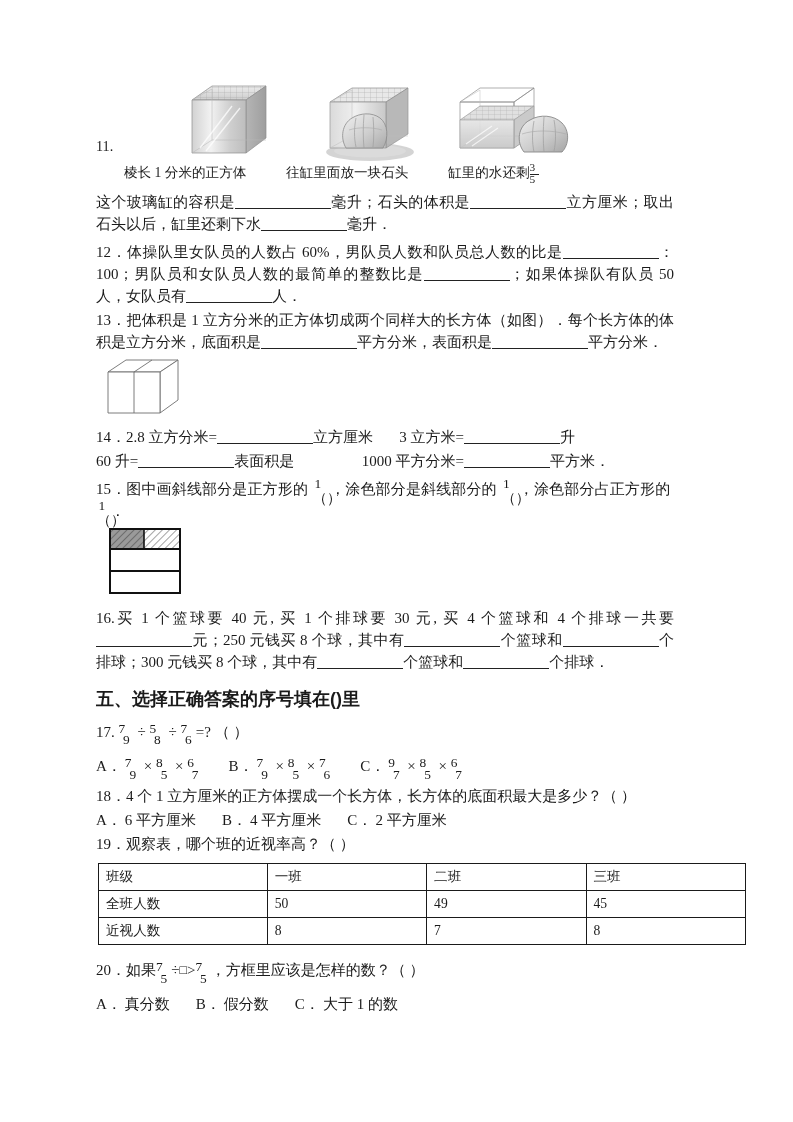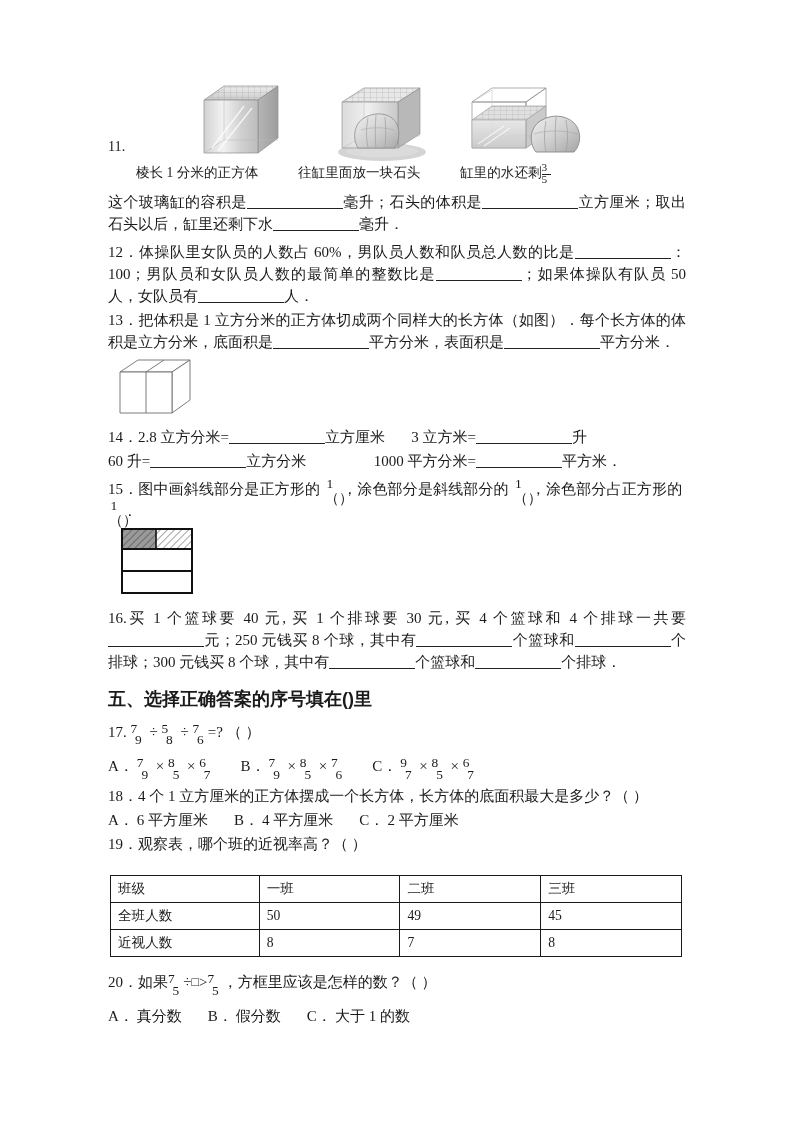--- a/index.html
+++ b/index.html
@@ -17,21 +17,21 @@
   }
   .page {
     position: absolute;
     left: 0; top: 0;
     width: 793px;
     height: 1122px;
     padding: 0;
   }
   .content {
     position: absolute;
-    left: 108px;
+    left: 96px;
     top: 80px;
     width: 578px;
   }
 
   
   .q {
     font-size: 15px;
     line-height: 1.47;
     margin: 0 0 2px 0;
     text-align: justify;
@@ -152,22 +152,22 @@
     font-size: 18px;
     margin: 14px 0 6px 0;
     font-family: "Liberation Sans", "DejaVu Sans", sans-serif;
   }
   .opt { display: inline-block; margin-right: 26px; white-space: nowrap; }
   .opt-label { margin-right: 3px; }
 
   
   table.vision {
     border-collapse: collapse;
-    width: 572px;
-    margin: 20px 0 6px 2px;
+    width: 648px;
+    margin: 8px 0 6px 2px;
     font-size: 13.6px;
   }
   table.vision td {
     border: 1px solid #1a1a1a;
     padding: 3px 7px;
     height: 20px;
     vertical-align: middle;
   }
   table.vision td.c0 { width: 150px; }
   table.vision td.c1, table.vision td.c2, table.vision td.c3 { width: 141px; }
@@ -320,21 +320,21 @@
         <line x1="30" y1="16" x2="30" y2="57" stroke="#6e6e6e" stroke-width="0.9"></line>
 
         <line x1="30" y1="16" x2="48" y2="4" stroke="#6e6e6e" stroke-width="0.9"></line>
       </svg>
     </div>
 
     <p class="q">
       <span class="q-num">14．</span><span>2.8 立方分米=</span><span class="blank b-lg"></span><span>立方厘米</span>&nbsp;&nbsp;&nbsp;&nbsp;&nbsp;&nbsp;&nbsp;<span>3 立方米=</span><span class="blank b-lg"></span><span>升</span>
     </p>
     <p class="q">
-      <span>60 升=</span><span class="blank b-lg"></span><span>立方分米</span>&nbsp;&nbsp;&nbsp;&nbsp;&nbsp;&nbsp;&nbsp;&nbsp;&nbsp;&nbsp;&nbsp;&nbsp;&nbsp;&nbsp;&nbsp;&nbsp;&nbsp;&nbsp;<span>1000 平方分米=</span><span class="blank b-md"></span><span>平方米．</span>
+      <span>60 升=</span><span class="blank b-lg"></span><span>表面积是</span>&nbsp;&nbsp;&nbsp;&nbsp;&nbsp;&nbsp;&nbsp;&nbsp;&nbsp;&nbsp;&nbsp;&nbsp;&nbsp;&nbsp;&nbsp;&nbsp;&nbsp;&nbsp;<span>1000 平方分米=</span><span class="blank b-md"></span><span>平方米．</span>
     </p>
 
     <p class="q mt6">
       <span class="q-num">15．</span><span>图中画斜线部分是正方形的</span>&nbsp;<span class="pfrac"><span class="num">1</span><span class="den">（）</span></span>&nbsp;<span>，涂色部分是斜线部分的</span>&nbsp;<span class="pfrac"><span class="num">1</span><span class="den">（）</span></span>&nbsp;<span>，涂色部分占正方形的</span>&nbsp;<span class="pfrac"><span class="num">1</span><span class="den">（）</span></span><span>．</span>
     </p>
 
     <div class="sq15">
       <svg width="76" height="70" viewBox="0 0 76 70">
         <defs>
           <pattern id="hatch" width="5" height="5" patternUnits="userSpaceOnUse" patternTransform="rotate(45)">

